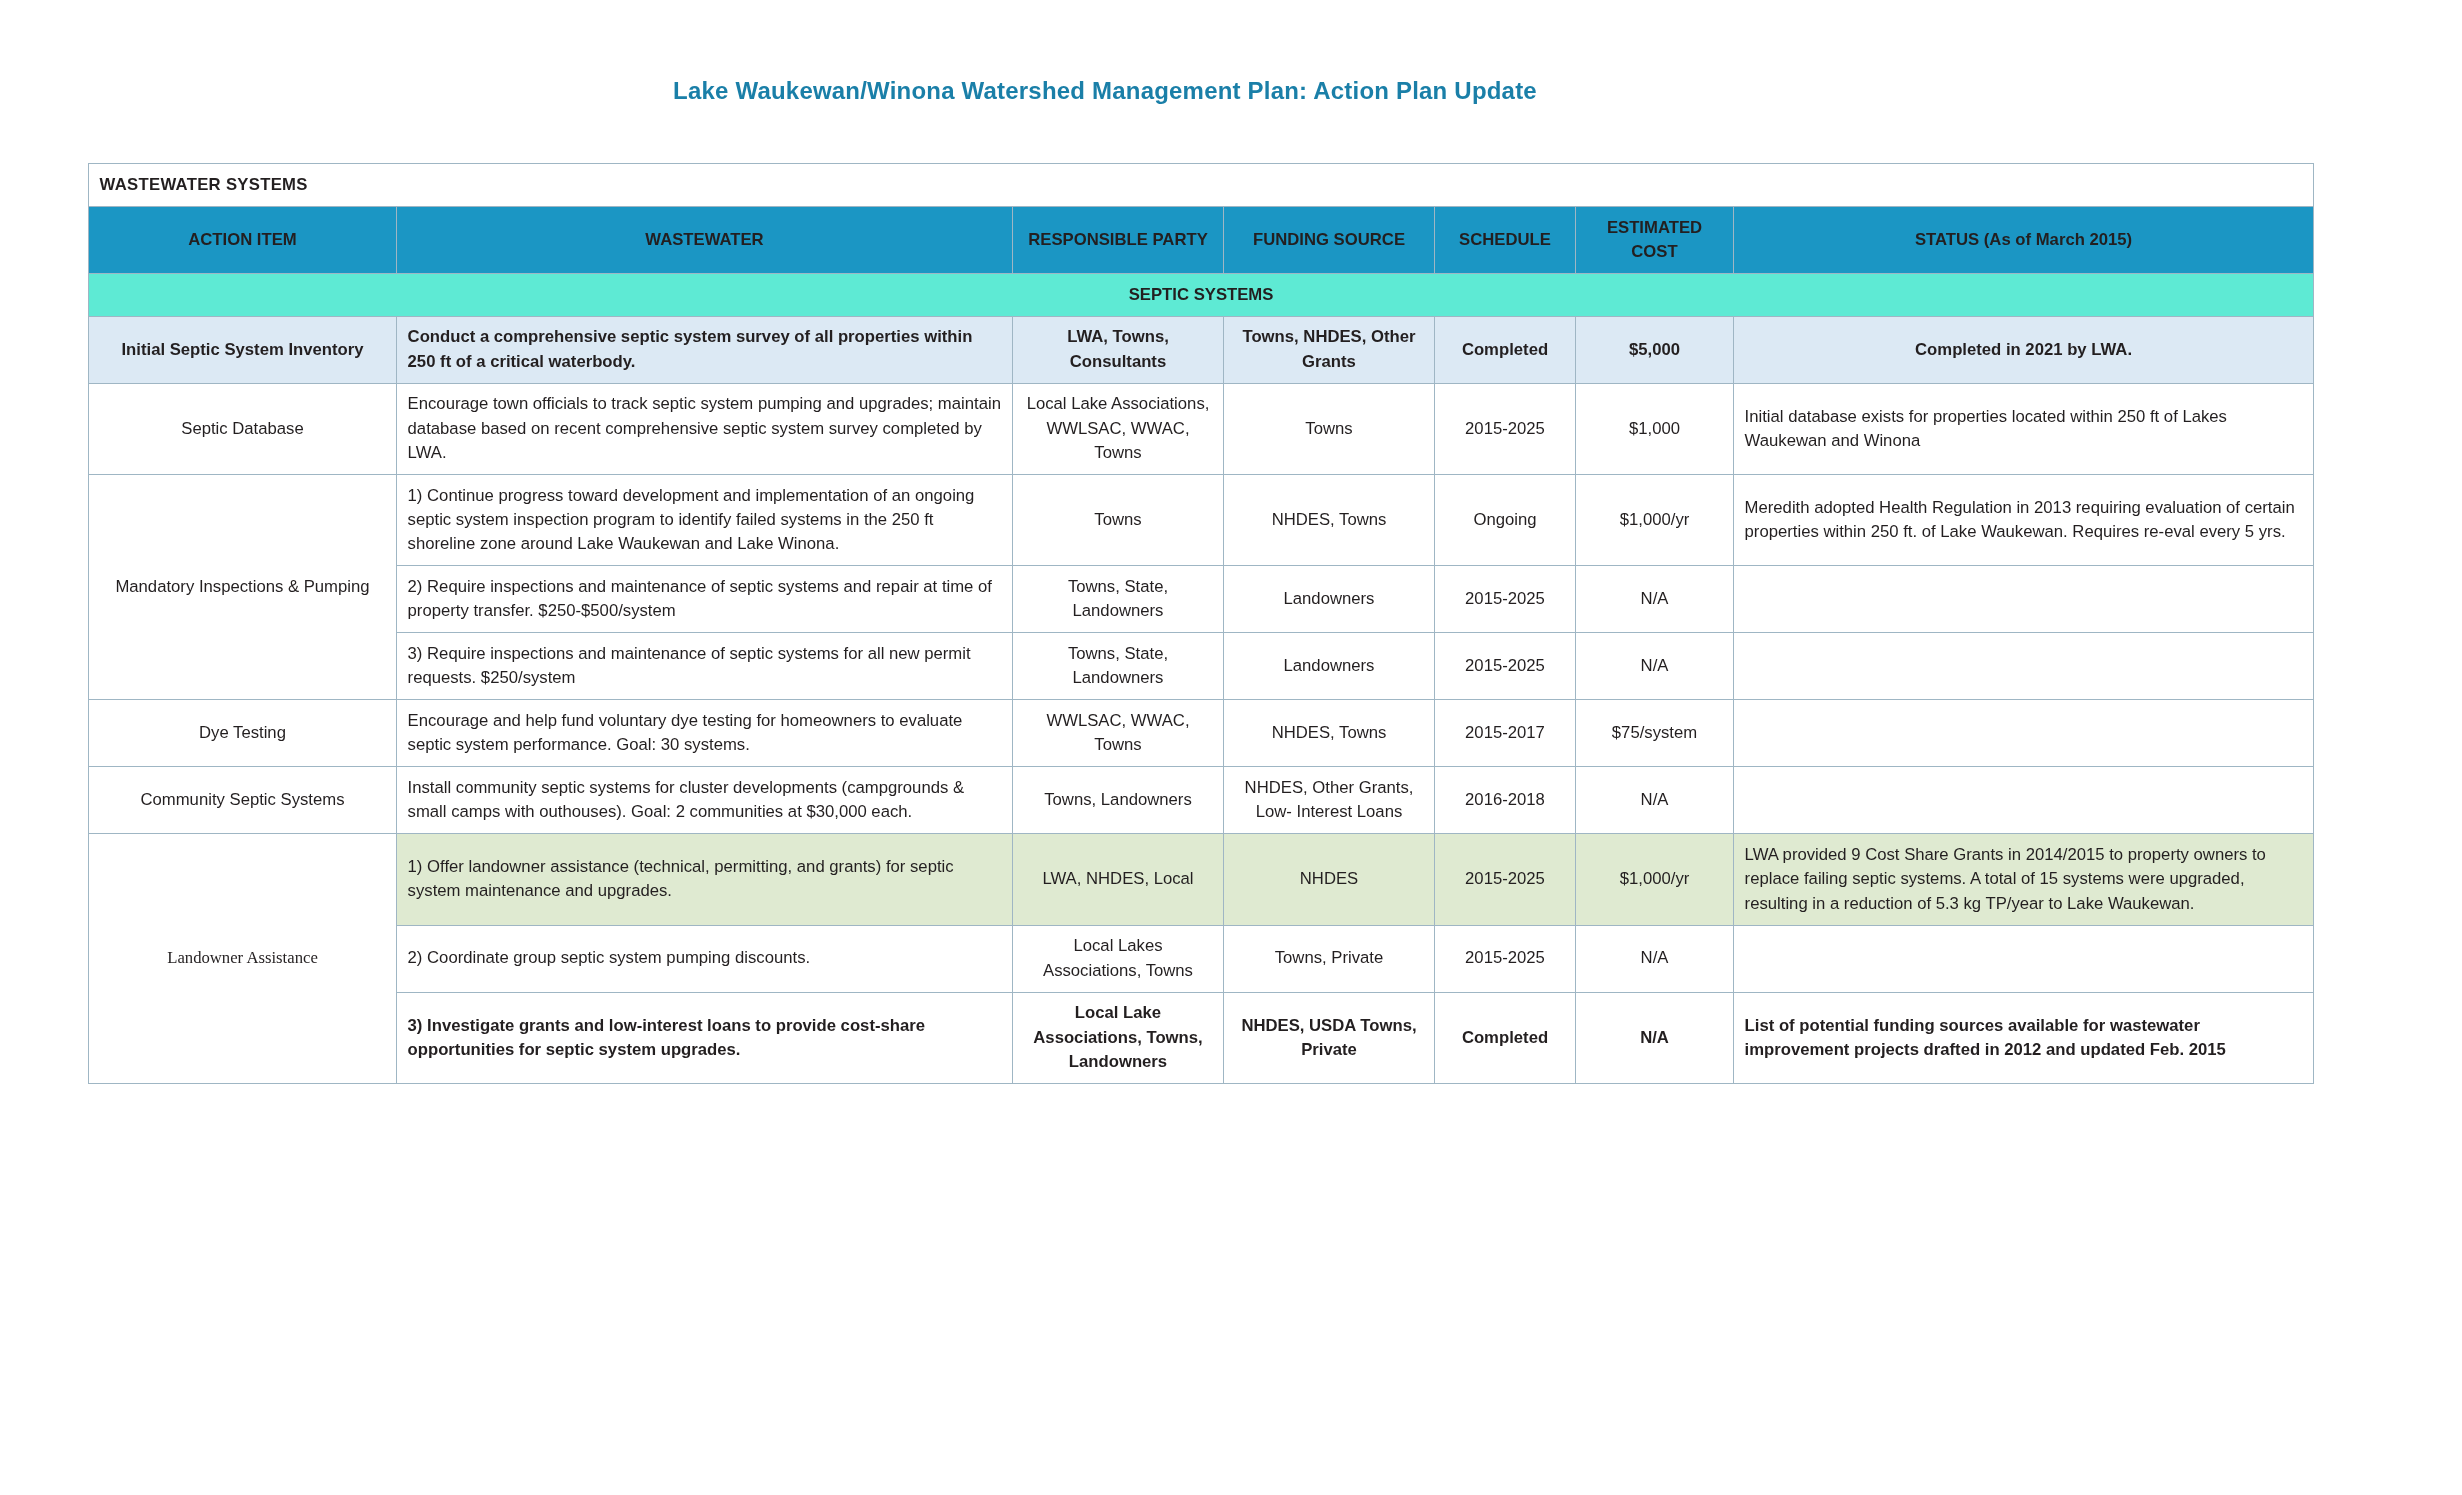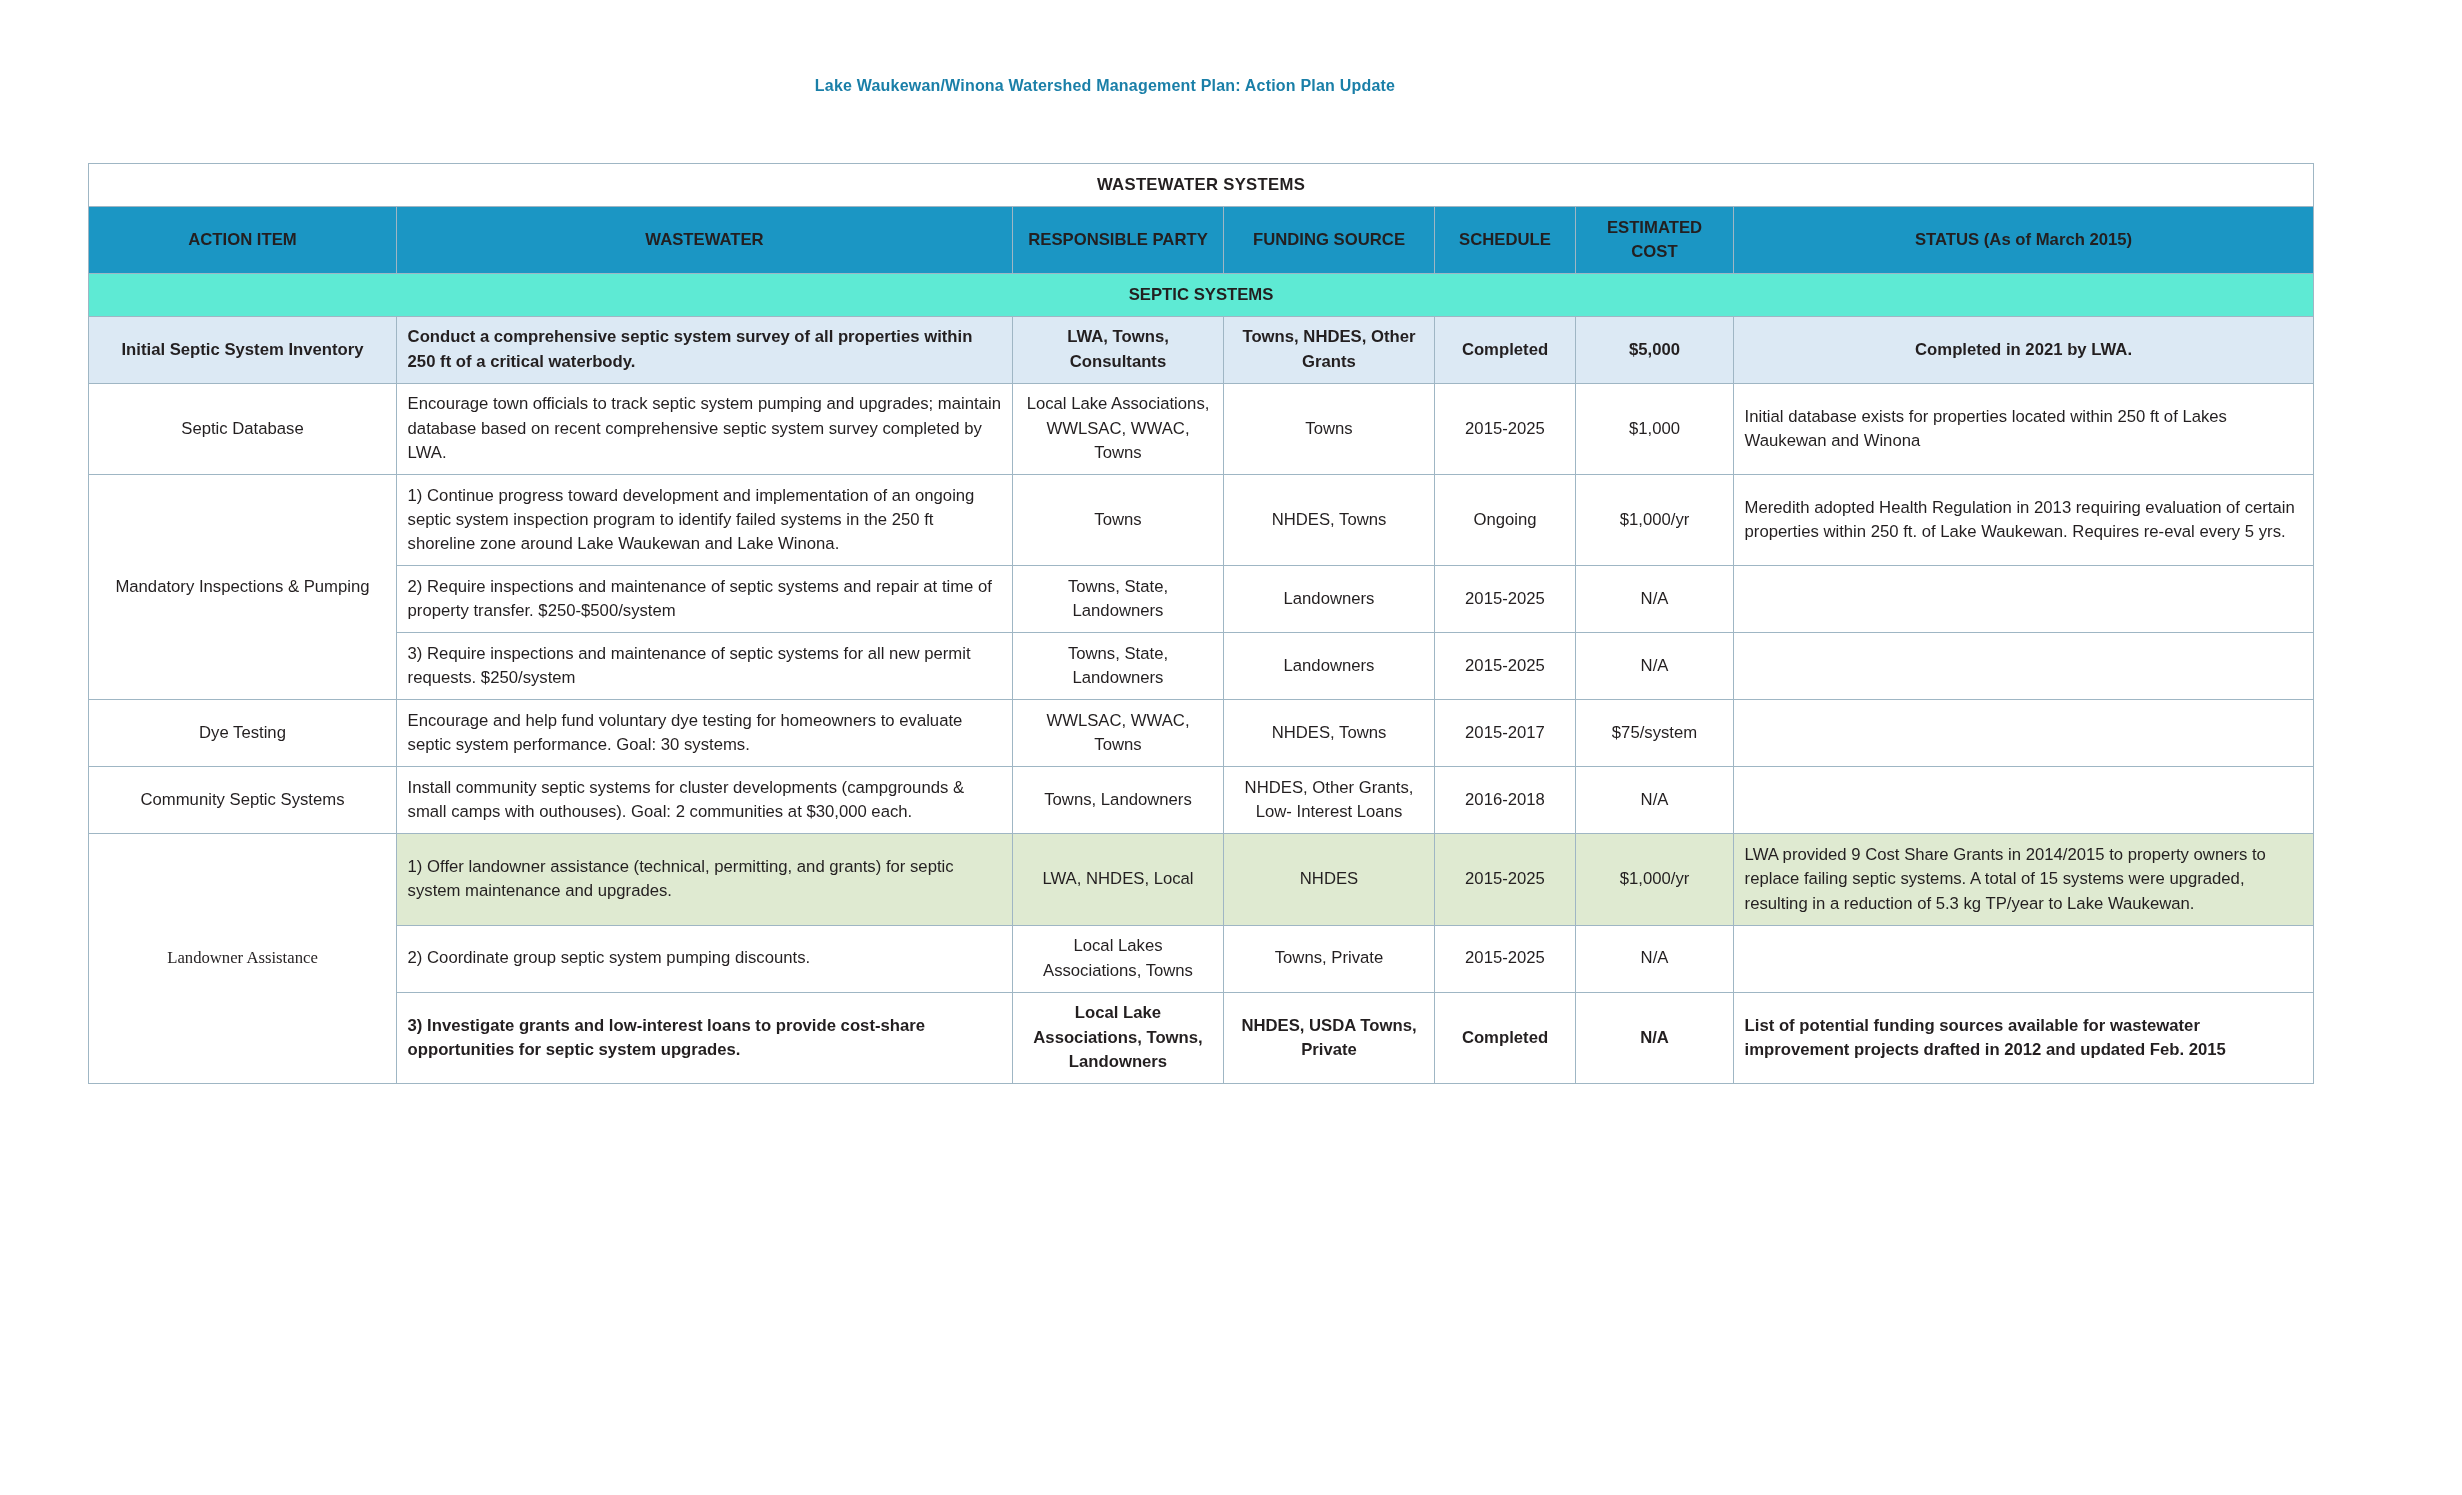--- a/index.html
+++ b/index.html
@@ -16,21 +16,21 @@
     position: relative;
     box-sizing: border-box;
   }
   .doc-title {
     position: absolute;
     top: 77px;
     left: 0;
     width: 2210px;
     text-align: center;
     color: #1a7fa8;
-    font-size: 16px;
+    font-size: 24px;
     font-weight: bold;
     letter-spacing: 0.2px;
   }
   .table-wrap {
     position: absolute;
     top: 163px;
     left: 88px;
     width: 2225px;
   }
   table.actions {
@@ -41,21 +41,20 @@
   table.actions td, table.actions th {
     border: 0.9px solid #9fb6c4;
     vertical-align: middle;
     padding: 8.8px 10.6px;
     font-size: 16.7px;
     color: #231f20;
     line-height: 1.45;
   }
   .banner-row td {
     background: #ffffff;
-    text-align: center;
     font-weight: bold;
     color: #1a7fa8;
     font-size: 20px;
     padding: 10.6px 0;
     letter-spacing: 0.3px;
   }
   .header-row th {
     background: #1b96c4;
     color: #ffffff;
     font-weight: bold;

